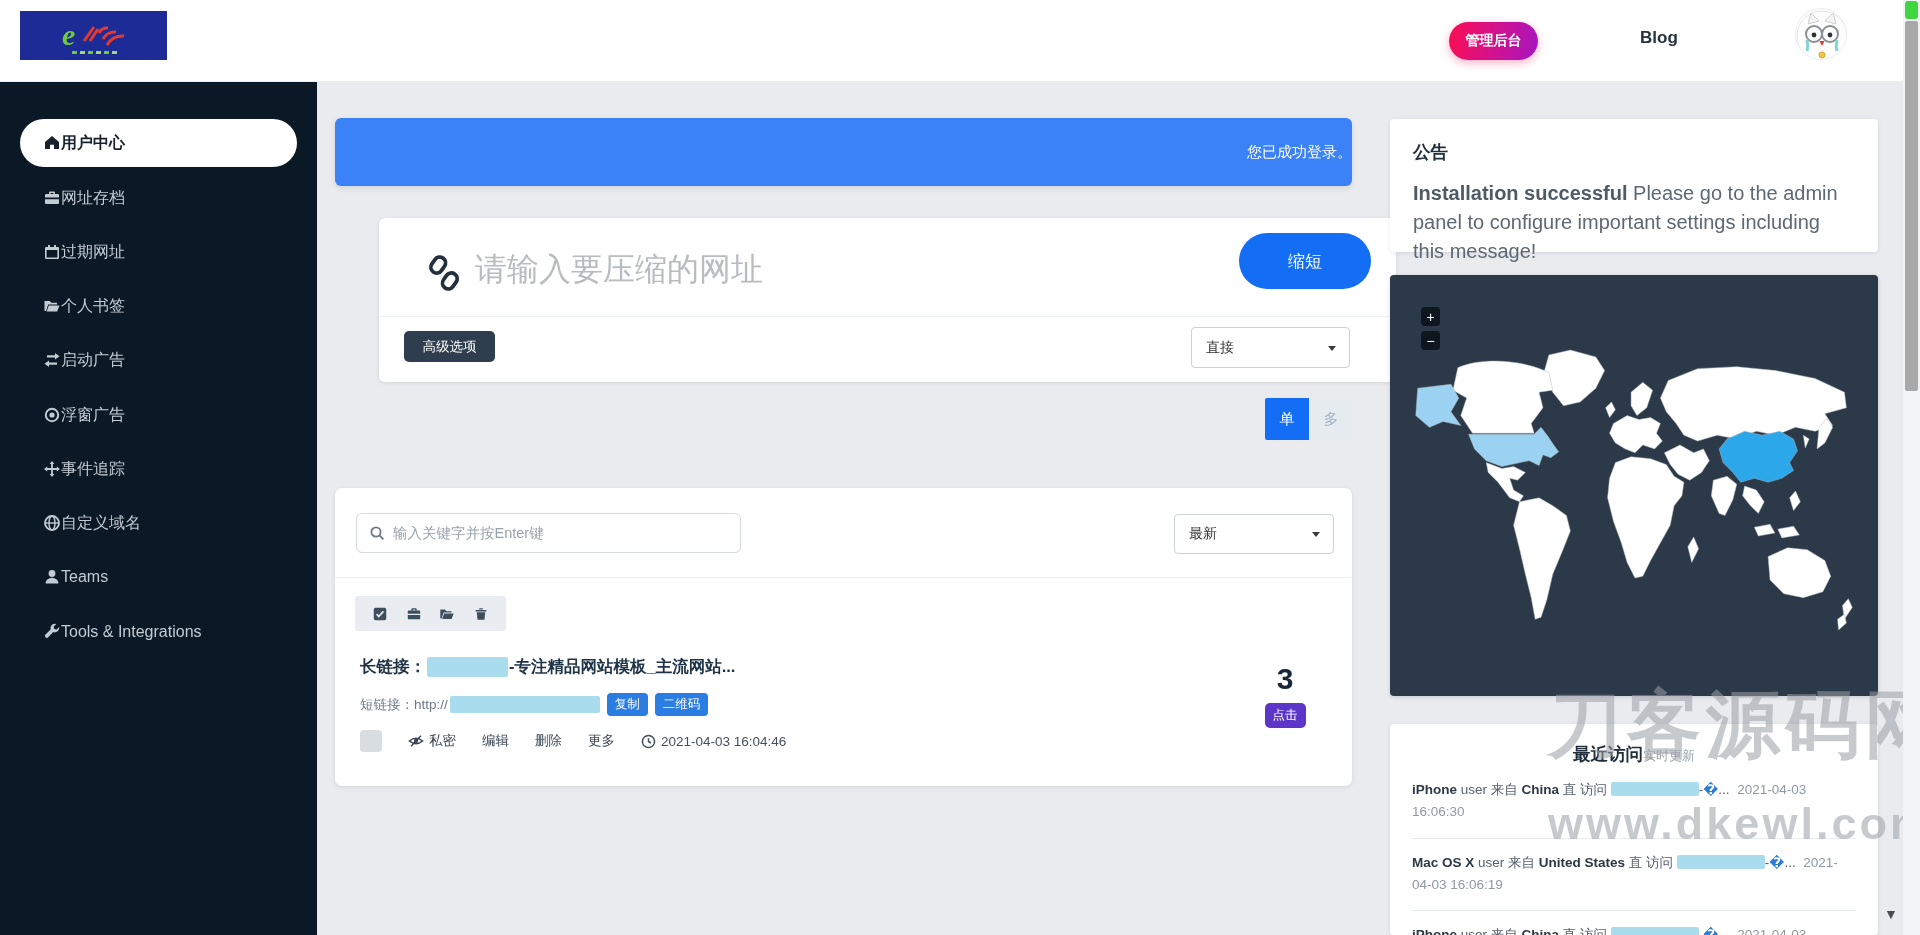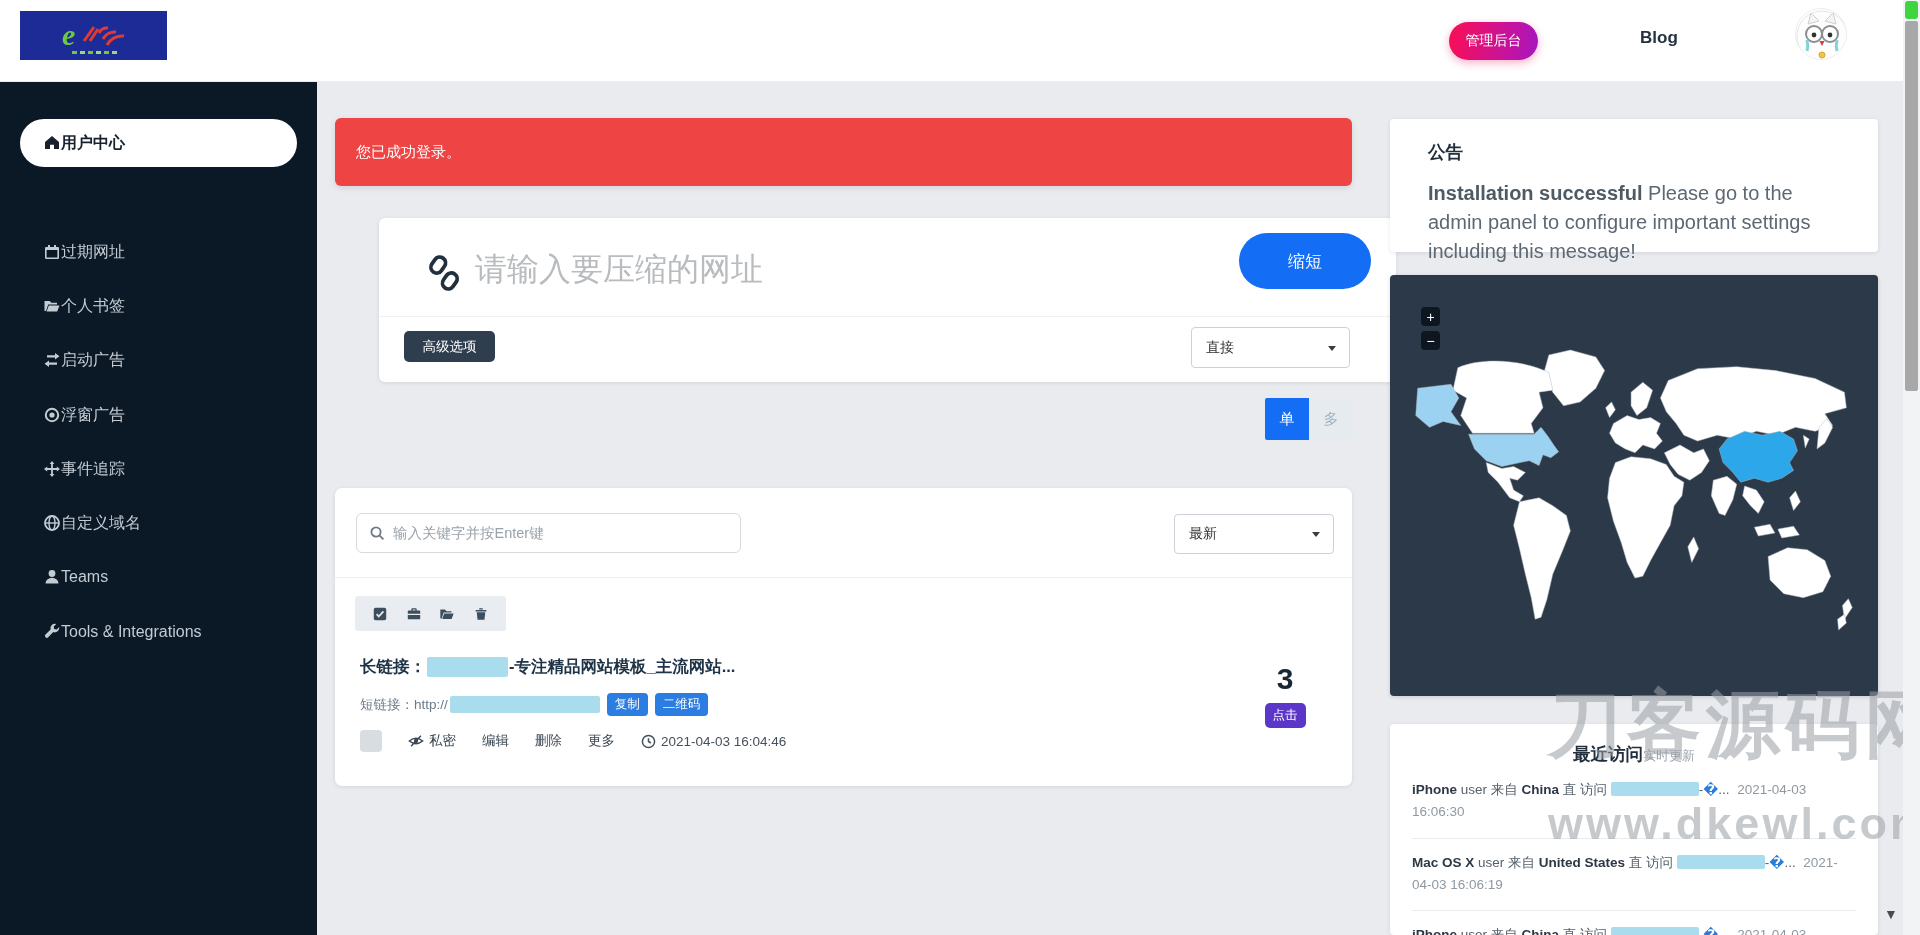--- a/index.html
+++ b/index.html
@@ -4,36 +4,36 @@
 <style>
   * { margin:0; padding:0; box-sizing:border-box; }
   html,body { width:1920px; height:935px; overflow:hidden;
     font-family:"Liberation Sans","DejaVu Sans",sans-serif; background:#e9ebef; }
 
   
   .topbar { position:absolute; left:0; top:0; width:1920px; height:82px; background:#fff; border-bottom:1px solid #ececec; z-index:5; }
   .logo-box { position:absolute; left:20px; top:11px; width:147px; height:49px; background:#1c2b96; display:flex; align-items:center; justify-content:center; cursor:pointer; }
   .admin-btn { position:absolute; left:1449px; top:22px; width:89px; height:38px; border-radius:19px;
     background:linear-gradient(100deg,#f30f5e 10%,#c213a2 70%,#a517c0 100%);
-    color:#fff; font-size:14px; font-weight:normal; display:flex; align-items:center; justify-content:center;
+    color:#fff; font-size:14px; font-weight:bold; display:flex; align-items:center; justify-content:center;
     box-shadow:0 3px 8px rgba(233,30,99,.35); cursor:pointer; }
   .blog-link { position:absolute; left:1640px; top:28px; font-size:17px; font-weight:bold; color:#24313f; cursor:pointer; }
   .avatar { position:absolute; left:1795px; top:8px; width:52px; height:52px; border-radius:50%; background:#fff; border:1px solid #ececec; overflow:hidden; cursor:pointer; }
 
   
   .sidebar { position:absolute; left:0; top:82px; width:317px; height:853px; background:#0b1826; z-index:4; }
   .nav-item { position:absolute; left:20px; width:277px; height:40px; display:flex; align-items:center; gap:0; padding-left:23px; color:#c3cbd3; font-size:16px; cursor:pointer; }
   .nav-item svg { flex:0 0 18px; }
   .nav-item.active { height:48px; background:#fff; border-radius:24px; color:#18222e; font-weight:bold; }
 
   
   .card { position:absolute; background:#fff; border-radius:6px; box-shadow:0 1px 4px rgba(20,30,40,.10); }
 
-  .alert-success { position:absolute; left:335px; top:118px; width:1017px; height:68px; background:#ef4444; border-radius:6px;
-    color:#fff; font-size:15px; display:flex; align-items:center; padding-left:21px; box-shadow:0 2px 6px rgba(0,0,0,.10); }
+  .alert-success { position:absolute; left:335px; top:118px; width:1017px; height:68px; background:#3b82f6; border-radius:6px;
+    color:#fff; font-size:15px; display:flex; align-items:center; padding-left:21px; box-shadow:0 2px 6px rgba(0,0,0,.10);justify-content:flex-end; }
 
   
   .shorten-card { left:335px; top:218px; width:1017px; height:164px;margin-left:44px; }
   .link-glyph { position:absolute; left:46px; top:36px; color:#22303e; }
   .url-input { position:absolute; left:96px; top:22px; width:680px; height:58px; border:none; outline:none; font-size:32px; color:#555;
     font-family:"Liberation Sans","DejaVu Sans",sans-serif; background:transparent; }
   .url-input::placeholder { color:#b9bcbf; }
   .shorten-btn { position:absolute; left:860px; top:15px; width:132px; height:56px; border-radius:28px; background:#146ef5; border:none;
     color:#fff; font-size:17px; cursor:pointer; font-family:inherit; }
   .shorten-divider { position:absolute; left:0; top:98px; width:100%; border-top:1px solid #eef1f3; }
@@ -70,21 +70,21 @@
   .badge-blue { background:#2b7de2; color:#fff; font-size:12.5px; border-radius:4px; padding:3px 8px; margin-left:7px; cursor:pointer; white-space:nowrap; }
   .meta-row { position:absolute; left:25px; top:242px; display:flex; align-items:center; gap:26px; font-size:13.5px; color:#3b4754; }
   .row-checkbox { width:22px; height:22px; background:#d8dde2; border-radius:4px; cursor:pointer; }
   .meta-link { cursor:pointer; display:flex; align-items:center; gap:5px; }
   .meta-time { display:flex; align-items:center; gap:5px; color:#44505c; }
   .clicks-wrap { position:absolute; left:915px; top:176px; width:70px; text-align:center; }
   .clicks-num { font-size:30px; font-weight:bold; color:#182635; line-height:1; }
   .clicks-badge { display:inline-block; margin-top:9px; background:#5b36c9; color:#fff; font-size:12.5px; border-radius:5px; padding:4px 8px; cursor:pointer; }
 
   
-  .notice-card { left:1390px; top:119px; width:488px; height:133px; padding:21px 38px; border-radius:4px; }
+  .notice-card { left:1390px; top:119px; width:488px; height:133px; padding:21px 23px; border-radius:4px; }
   .notice-title { font-size:17.5px; font-weight:bold; color:#212f3d; }
   .notice-body { margin-top:15px; font-size:20px; color:#5c6873; line-height:1.45; }
   .notice-body b { color:#4e5a64; }
 
   .map-card { position:absolute; left:1390px; top:275px; width:488px; height:421px; background:#2b3948; border-radius:4px; box-shadow:0 1px 4px rgba(20,30,40,.15); }
   .map-zoom { position:absolute; left:31px; width:19px; height:19px; background:rgba(8,14,22,.8); border-radius:4px; color:#fff;
     display:flex; align-items:center; justify-content:center; font-size:14px; cursor:pointer; line-height:1; }
   .map-zoom-in { top:32px; } .map-zoom-out { top:56px; }
   .map-svg { position:absolute; left:14px; top:55px; width:460px; height:320px; cursor:grab; }
 
@@ -149,20 +149,26 @@
   </div>
 </div>
 
 <div class="sidebar">
   <div class="nav-item active" style="top:37px">
     <svg width="18" height="18" viewBox="0 0 18 18" fill="currentColor">
         <path d="M9 2 L16 8 v7 h-5 v-4.2 H7 V15 H2 V8 Z"></path>
       </svg>
     <span>用户中心</span>
   </div>
+  <div class="nav-item" style="top:96px">
+    <svg width="18" height="18" viewBox="0 0 18 18" fill="currentColor">
+        <path fill-rule="evenodd" d="M6 5 V3.6 A1.1 1.1 0 0 1 7.1 2.5 h3.8 A1.1 1.1 0 0 1 12 3.6 V5 h3 a1 1 0 0 1 1 1 v8 a1 1 0 0 1 -1 1 H3 a1 1 0 0 1 -1 -1 V6 a1 1 0 0 1 1 -1 Z M7.5 5 h3 V4 h-3 Z M2 8.6 h14 v1.6 H2 Z"></path>
+      </svg>
+    <span>网址存档</span>
+  </div>
   <div class="nav-item" style="top:150px">
     <svg width="18" height="18" viewBox="0 0 18 18" fill="currentColor">
         <path fill-rule="evenodd" d="M5 2 h2 v2 h4 V2 h2 v2 h2 a1 1 0 0 1 1 1 v9.8 A1.2 1.2 0 0 1 14.8 16 H3.2 A1.2 1.2 0 0 1 2 14.8 V5 a1 1 0 0 1 1 -1 h2 Z M3.6 7 v7.4 h10.8 V7 Z"></path>
       </svg>
     <span>过期网址</span>
   </div>
   <div class="nav-item" style="top:204px">
     <svg width="18" height="18" viewBox="0 0 18 18" fill="currentColor">
         <path d="M1.5 4 h5.2 L8.4 5.8 H14 v1.6 H5.2 L3 14 H1.5 Z M5.8 8.4 H16.5 L14.2 14.5 H3.6 Z"></path>
       </svg>

